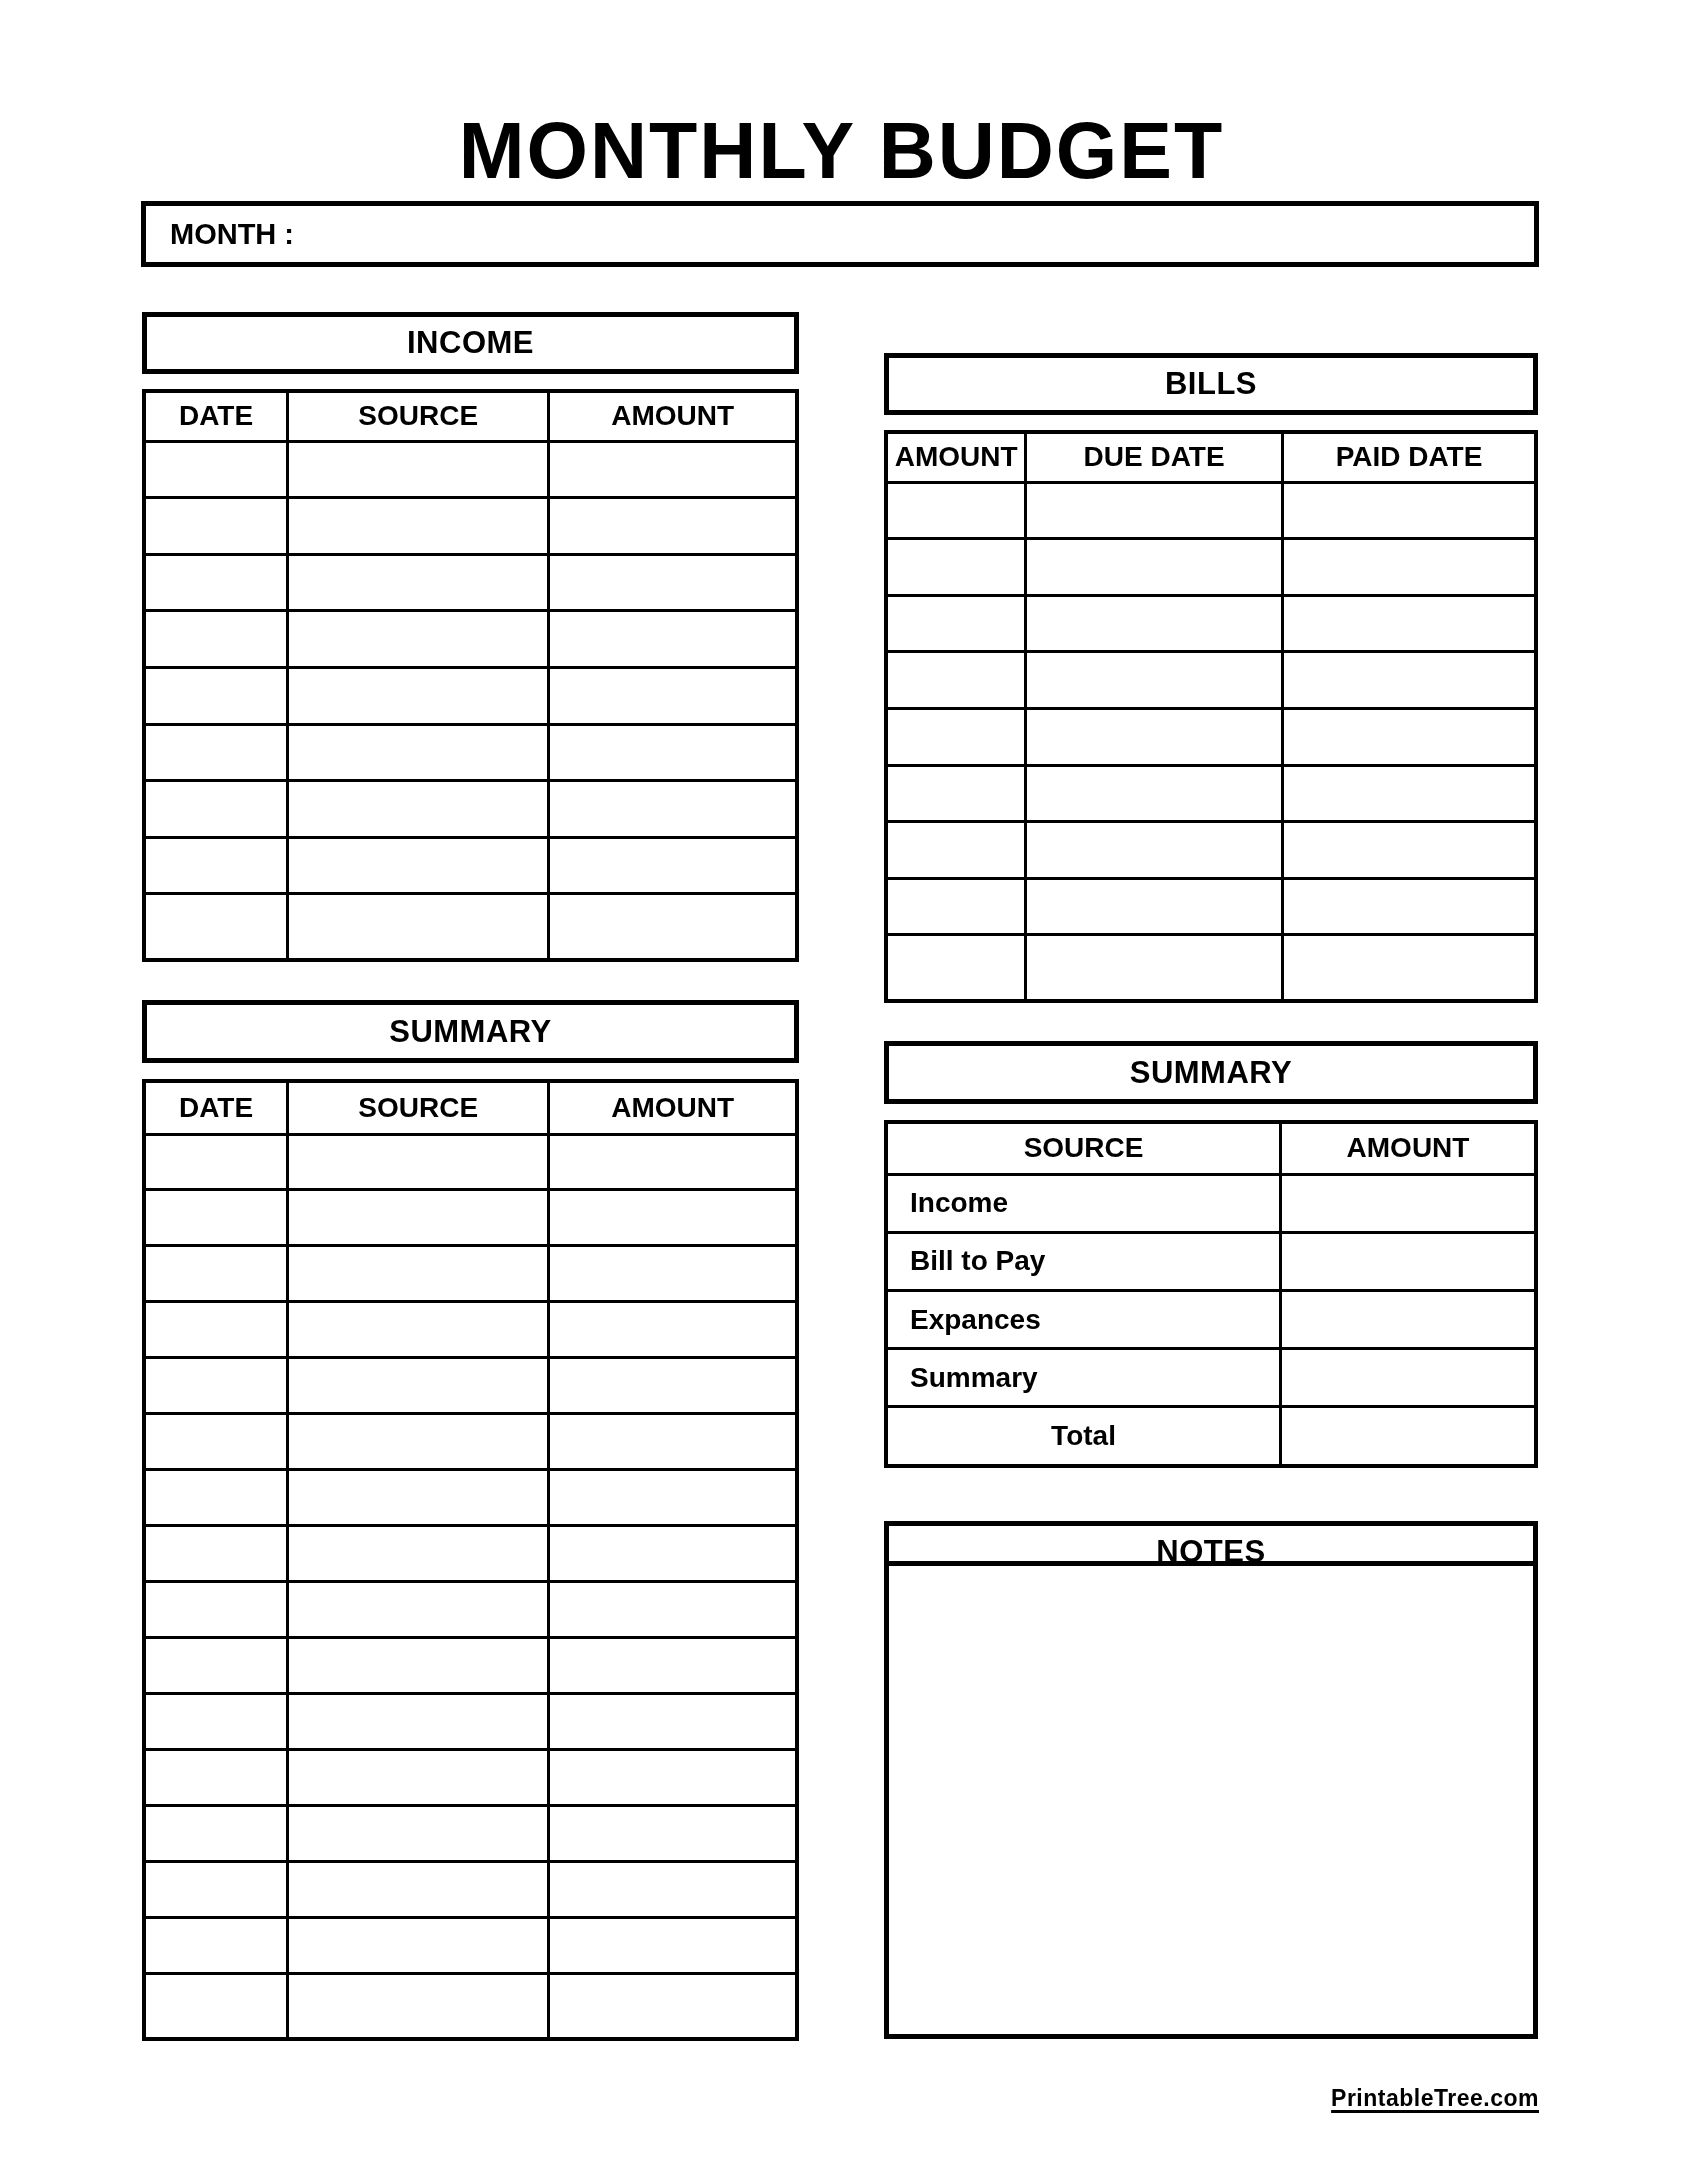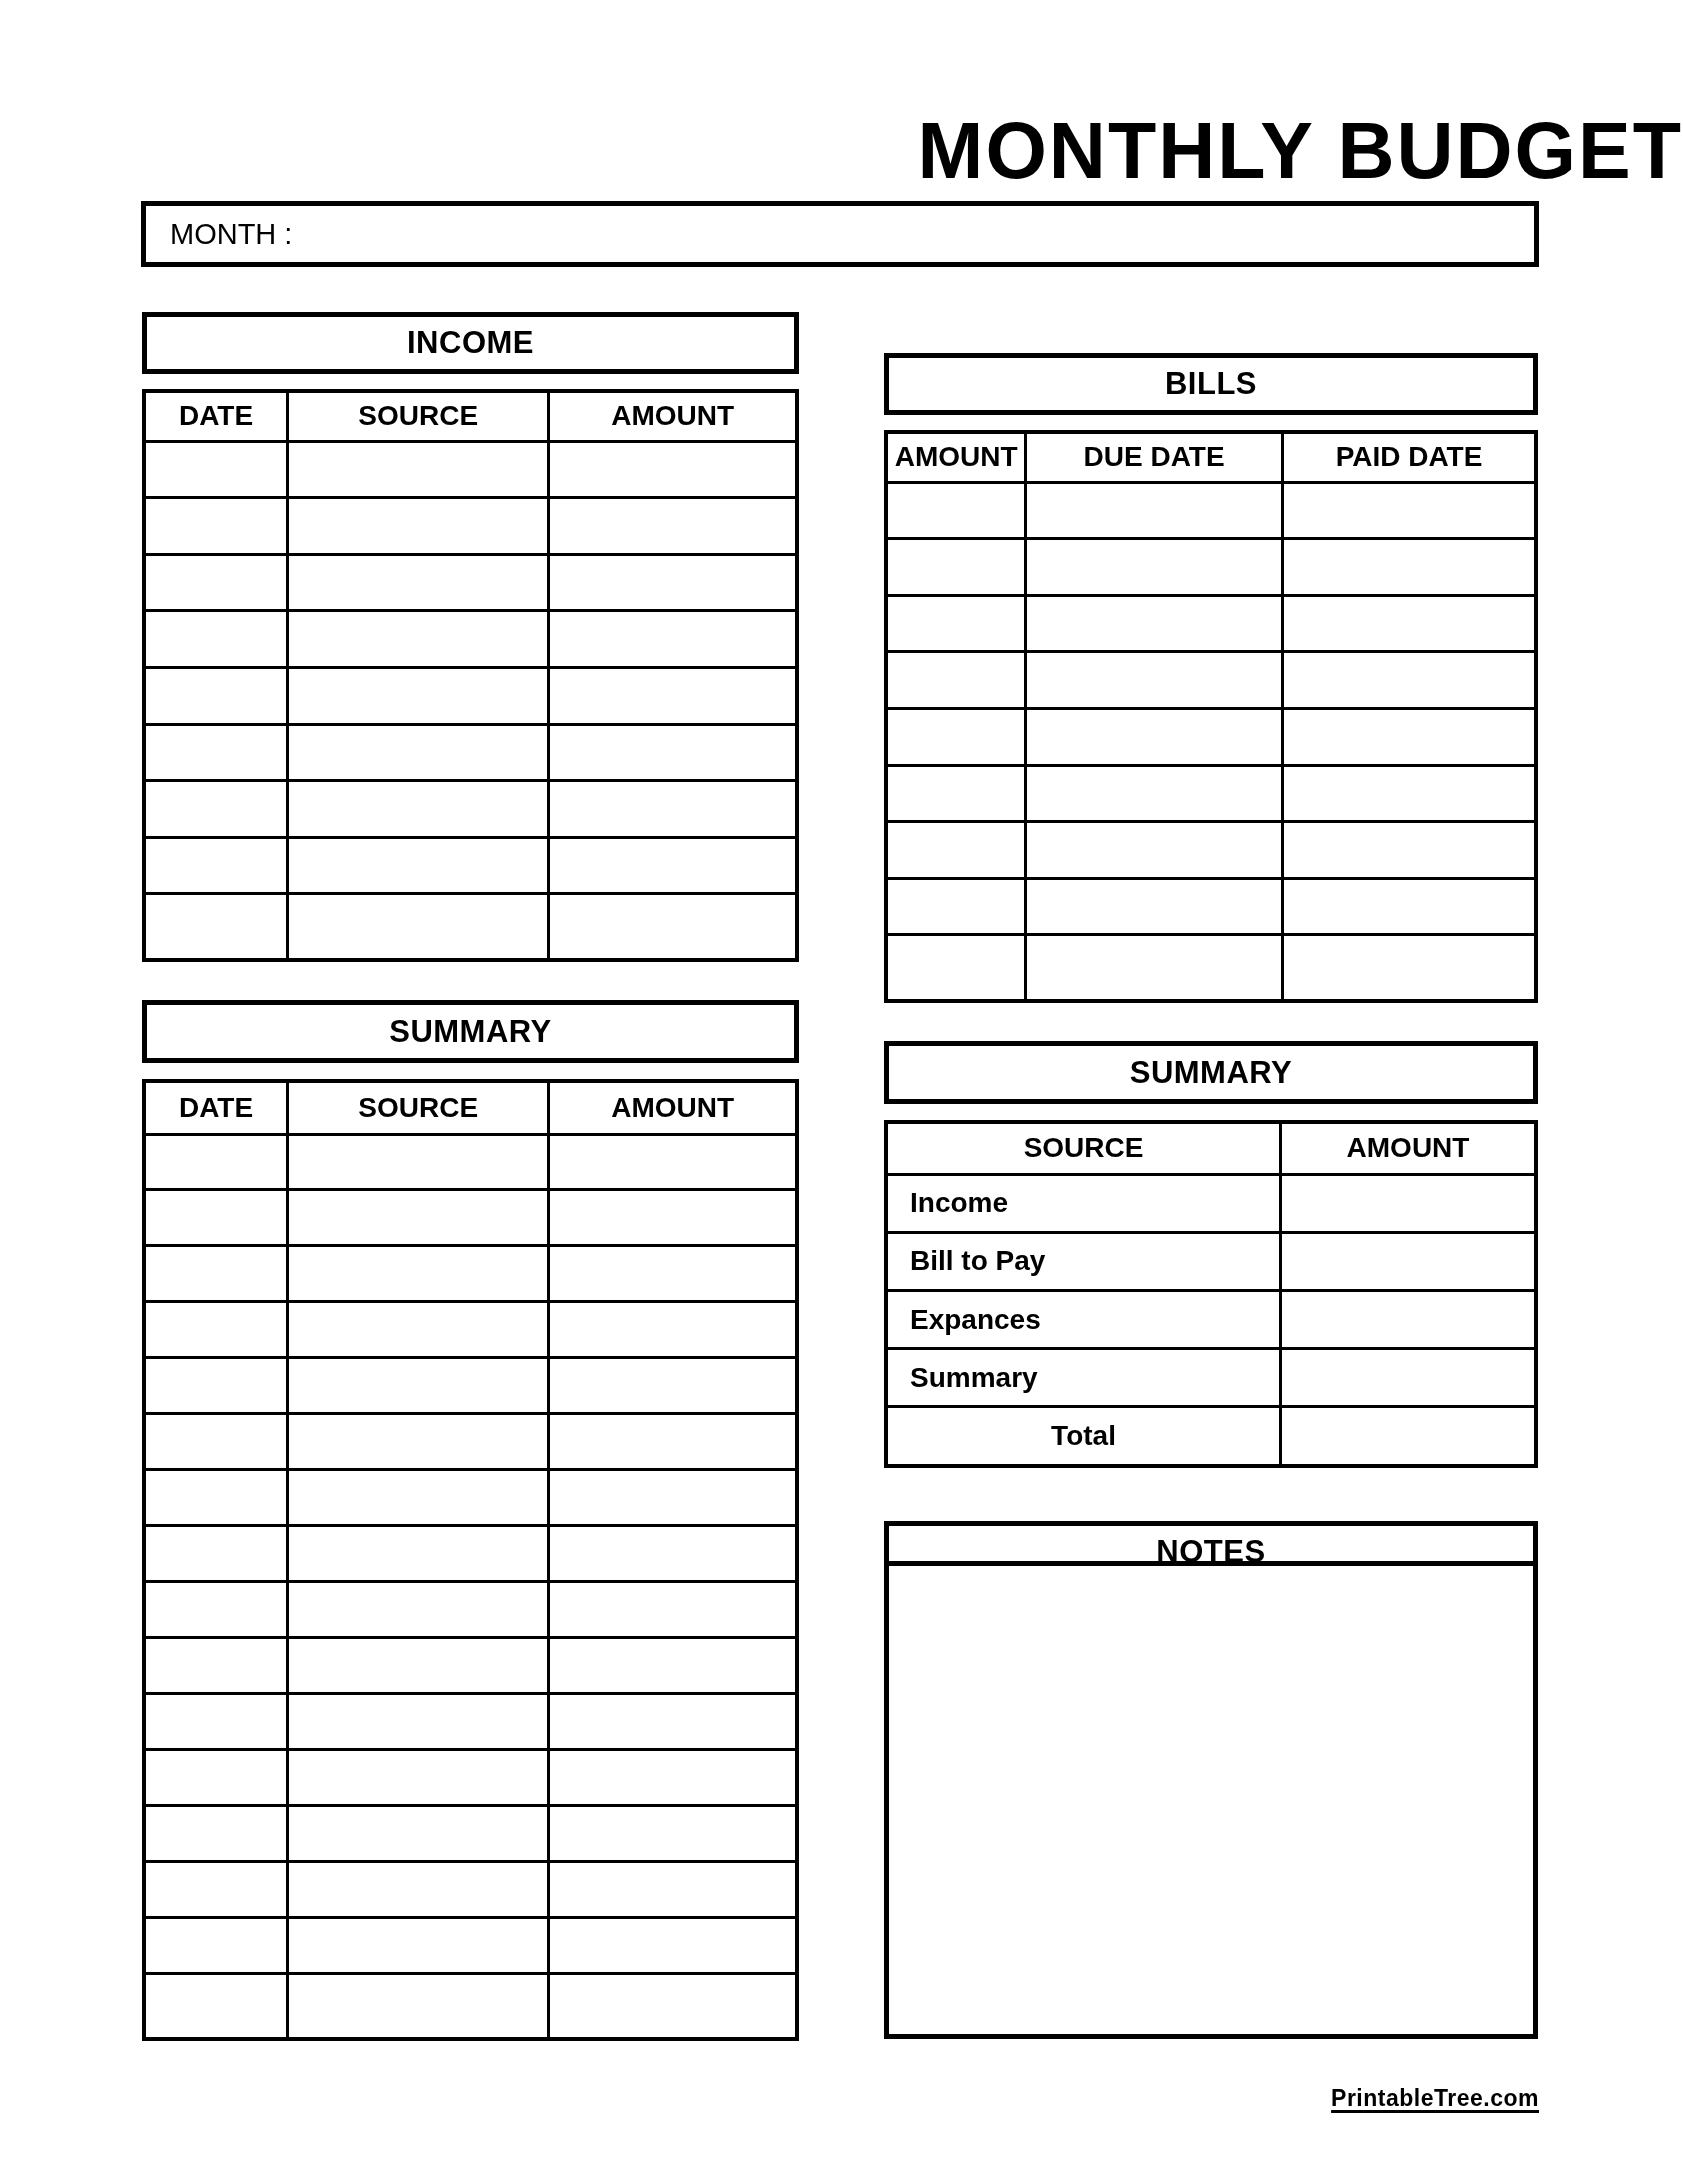--- a/index.html
+++ b/index.html
@@ -10,38 +10,38 @@
     font-family:"Liberation Sans", sans-serif;
     color:#000;
     overflow:hidden;
   }
   *{box-sizing:border-box;}
 
   .title{
     position:absolute;
     left:0;width:100%;
     top:111px;
-    text-align:right;
+    text-align:center;
     font-weight:700;
     font-size:79px;
     line-height:79px;
     letter-spacing:2px;
     white-space:nowrap;
   }
 
   .month-box{
     position:absolute;
     left:141px;top:201px;
     width:1398px;height:66px;
     border:5px solid #000;
     display:flex;align-items:center;
     padding-left:24px;
   }
   .month-label{
-    font-weight:400;
+    font-weight:700;
     font-size:29px;
   }
 
   .section-header{
     position:absolute;
     border:5px solid #000;
     display:flex;align-items:center;justify-content:center;
     font-weight:700;
     font-size:31px;
     letter-spacing:0.5px;

